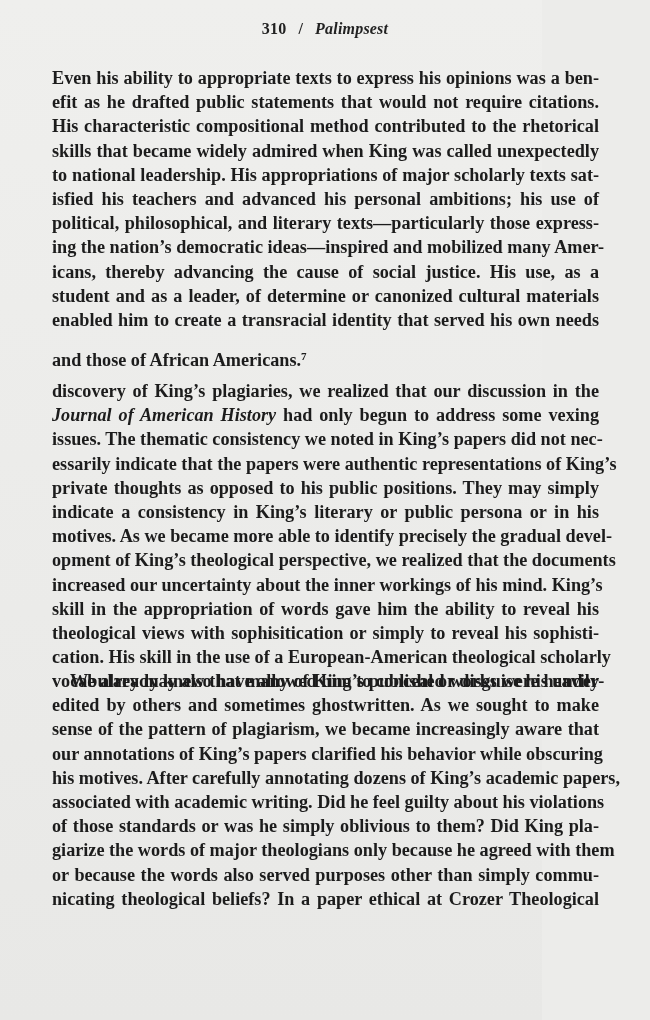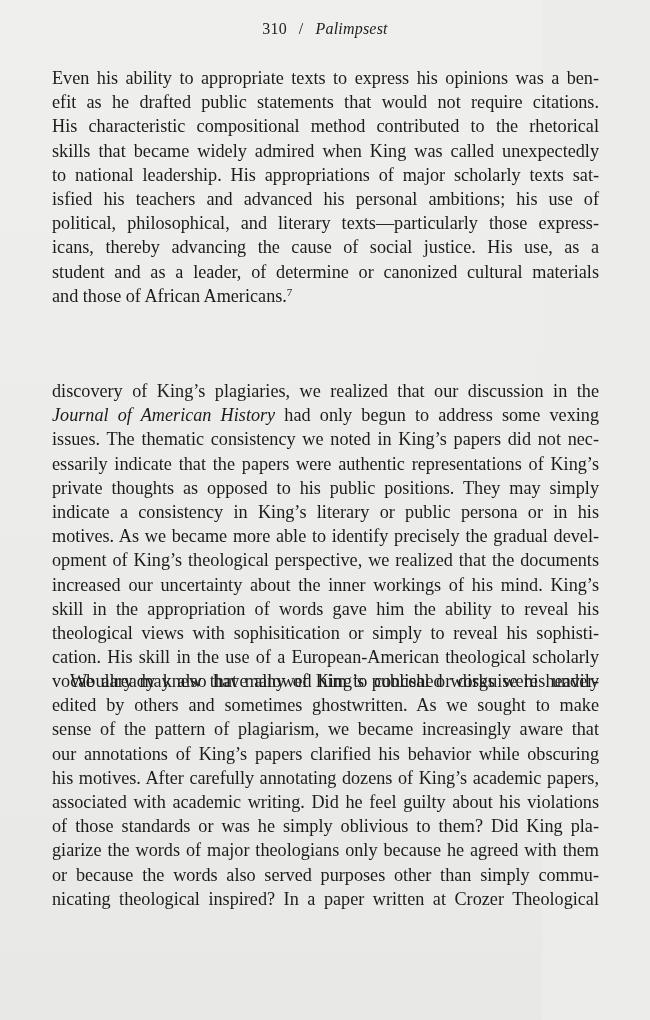--- a/index.html
+++ b/index.html
@@ -16,20 +16,21 @@
       color: #1c1c1c;
     }
     .page {
       position: absolute;
       left: 0; top: 0;
       width: 542px;
       height: 1020px;
       background:
         linear-gradient(to right, rgba(0,0,0,0) 0px, rgba(0,0,0,0) 600px, rgba(120,120,120,0.18) 625px, rgba(90,90,90,0.38) 650px),
         linear-gradient(to bottom, #efefed 0%, #ebebe9 60%, #e8e8e6 100%);
+      font-weight: bold;
     }
     .running-head {
       position: absolute;
       top: 20px;
       left: 0;
       width: 650px;
       text-align: center;
       font-size: 16px;
       letter-spacing: 0.2px;
       color: #222;
@@ -52,20 +53,21 @@
     }
     .text-block .line {
       display: block;
       white-space: nowrap;
       text-align: justify;
       text-align-last: justify;
       height: 24.2px;
     }
     .text-block .line.last {
       text-align-last: left;
+      margin-top: 16px;
     }
     .text-block .line.indent {
       padding-left: 18px;
     }
     .para1 { top: 66px; }
     .para2 { top: 379px; }
     .para3 { top: 669px; }
     sup {
       font-size: 11px;
       vertical-align: 6px;
@@ -83,22 +85,24 @@
   </div>
 
   <div class="text-block para1">
     <span class="line">Even his ability to appropriate texts to express his opinions was a ben-</span>
     <span class="line">efit as he drafted public statements that would not require citations.</span>
     <span class="line">His characteristic compositional method contributed to the rhetorical</span>
     <span class="line">skills that became widely admired when King was called unexpectedly</span>
     <span class="line">to national leadership. His appropriations of major scholarly texts sat-</span>
     <span class="line">isfied his teachers and advanced his personal ambitions; his use of</span>
     <span class="line">political, philosophical, and literary texts—particularly those express-</span>
+    <span class="line">ing the nation’s democratic ideas—inspired and mobilized many Amer-</span>
     <span class="line">icans, thereby advancing the cause of social justice. His use, as a</span>
     <span class="line">student and as a leader, of determine or canonized cultural materials</span>
+    <span class="line">enabled him to create a transracial identity that served his own needs</span>
     <span class="line last"><span>and those of African Americans.</span><sup>7</sup></span>
   </div>
 
   <div class="text-block para2">
     <span class="line">discovery of King’s plagiaries, we realized that our discussion in the</span>
     <span class="line"><i>Journal of American History</i><span> had only begun to address some vexing</span></span>
     <span class="line">issues. The thematic consistency we noted in King’s papers did not nec-</span>
     <span class="line">essarily indicate that the papers were authentic representations of King’s</span>
     <span class="line">private thoughts as opposed to his public positions. They may simply</span>
     <span class="line">indicate a consistency in King’s literary or public persona or in his</span>
@@ -114,16 +118,16 @@
   <div class="text-block para3">
     <span class="line indent">We already knew that many of King’s published works were heavily</span>
     <span class="line">edited by others and sometimes ghostwritten. As we sought to make</span>
     <span class="line">sense of the pattern of plagiarism, we became increasingly aware that</span>
     <span class="line">our annotations of King’s papers clarified his behavior while obscuring</span>
     <span class="line">his motives. After carefully annotating dozens of King’s academic papers,</span>
     <span class="line">associated with academic writing. Did he feel guilty about his violations</span>
     <span class="line">of those standards or was he simply oblivious to them? Did King pla-</span>
     <span class="line">giarize the words of major theologians only because he agreed with them</span>
     <span class="line">or because the words also served purposes other than simply commu-</span>
-    <span class="line">nicating theological inspired? In a paper written at Crozer Theological</span>
+    <span class="line">nicating theological beliefs? In a paper ethical at Crozer Theological</span>
   </div>
 
 </div>
 
 </body></html>

